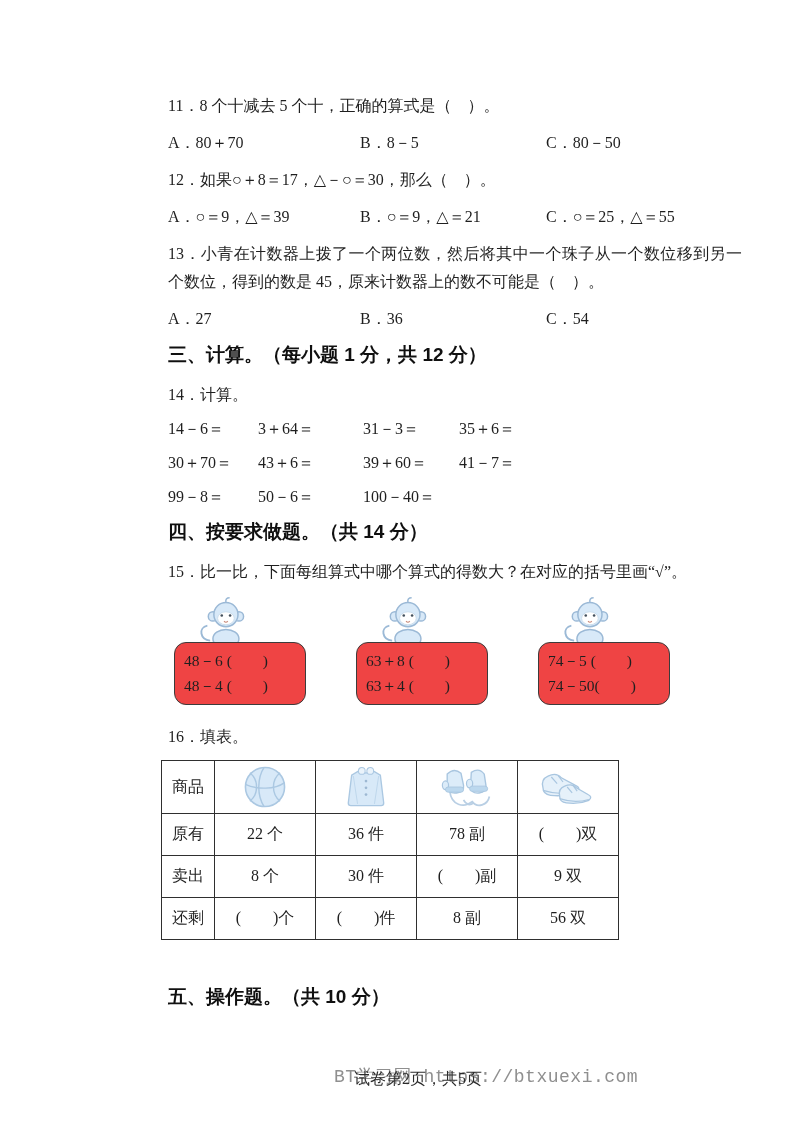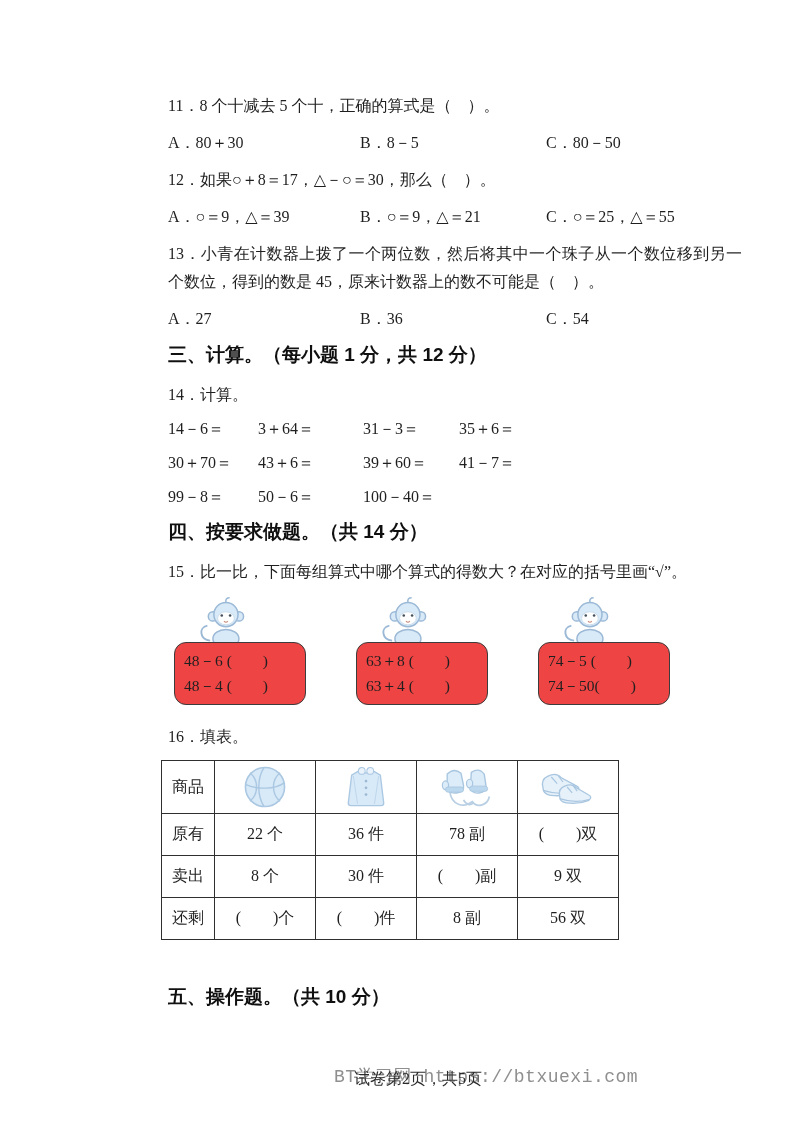--- a/index.html
+++ b/index.html
@@ -52,21 +52,21 @@
   .icon-svg { display:block; margin:0 auto; }
 </style>
 </head>
 <body>
 
 <div class="page">
   <div class="content">
 
     <p class="q">11．8 个十减去 5 个十，正确的算式是（　）。</p>
     <div class="opts">
-      <span>A．80＋30</span>
+      <span>A．80＋70</span>
       <span>B．8－5</span>
       <span>C．80－50</span>
     </div>
 
     <p class="q">12．如果○＋8＝17，△－○＝30，那么（　）。</p>
     <div class="opts">
       <span>A．○＝9，△＝39</span>
       <span>B．○＝9，△＝21</span>
       <span>C．○＝25，△＝55</span>
     </div>

